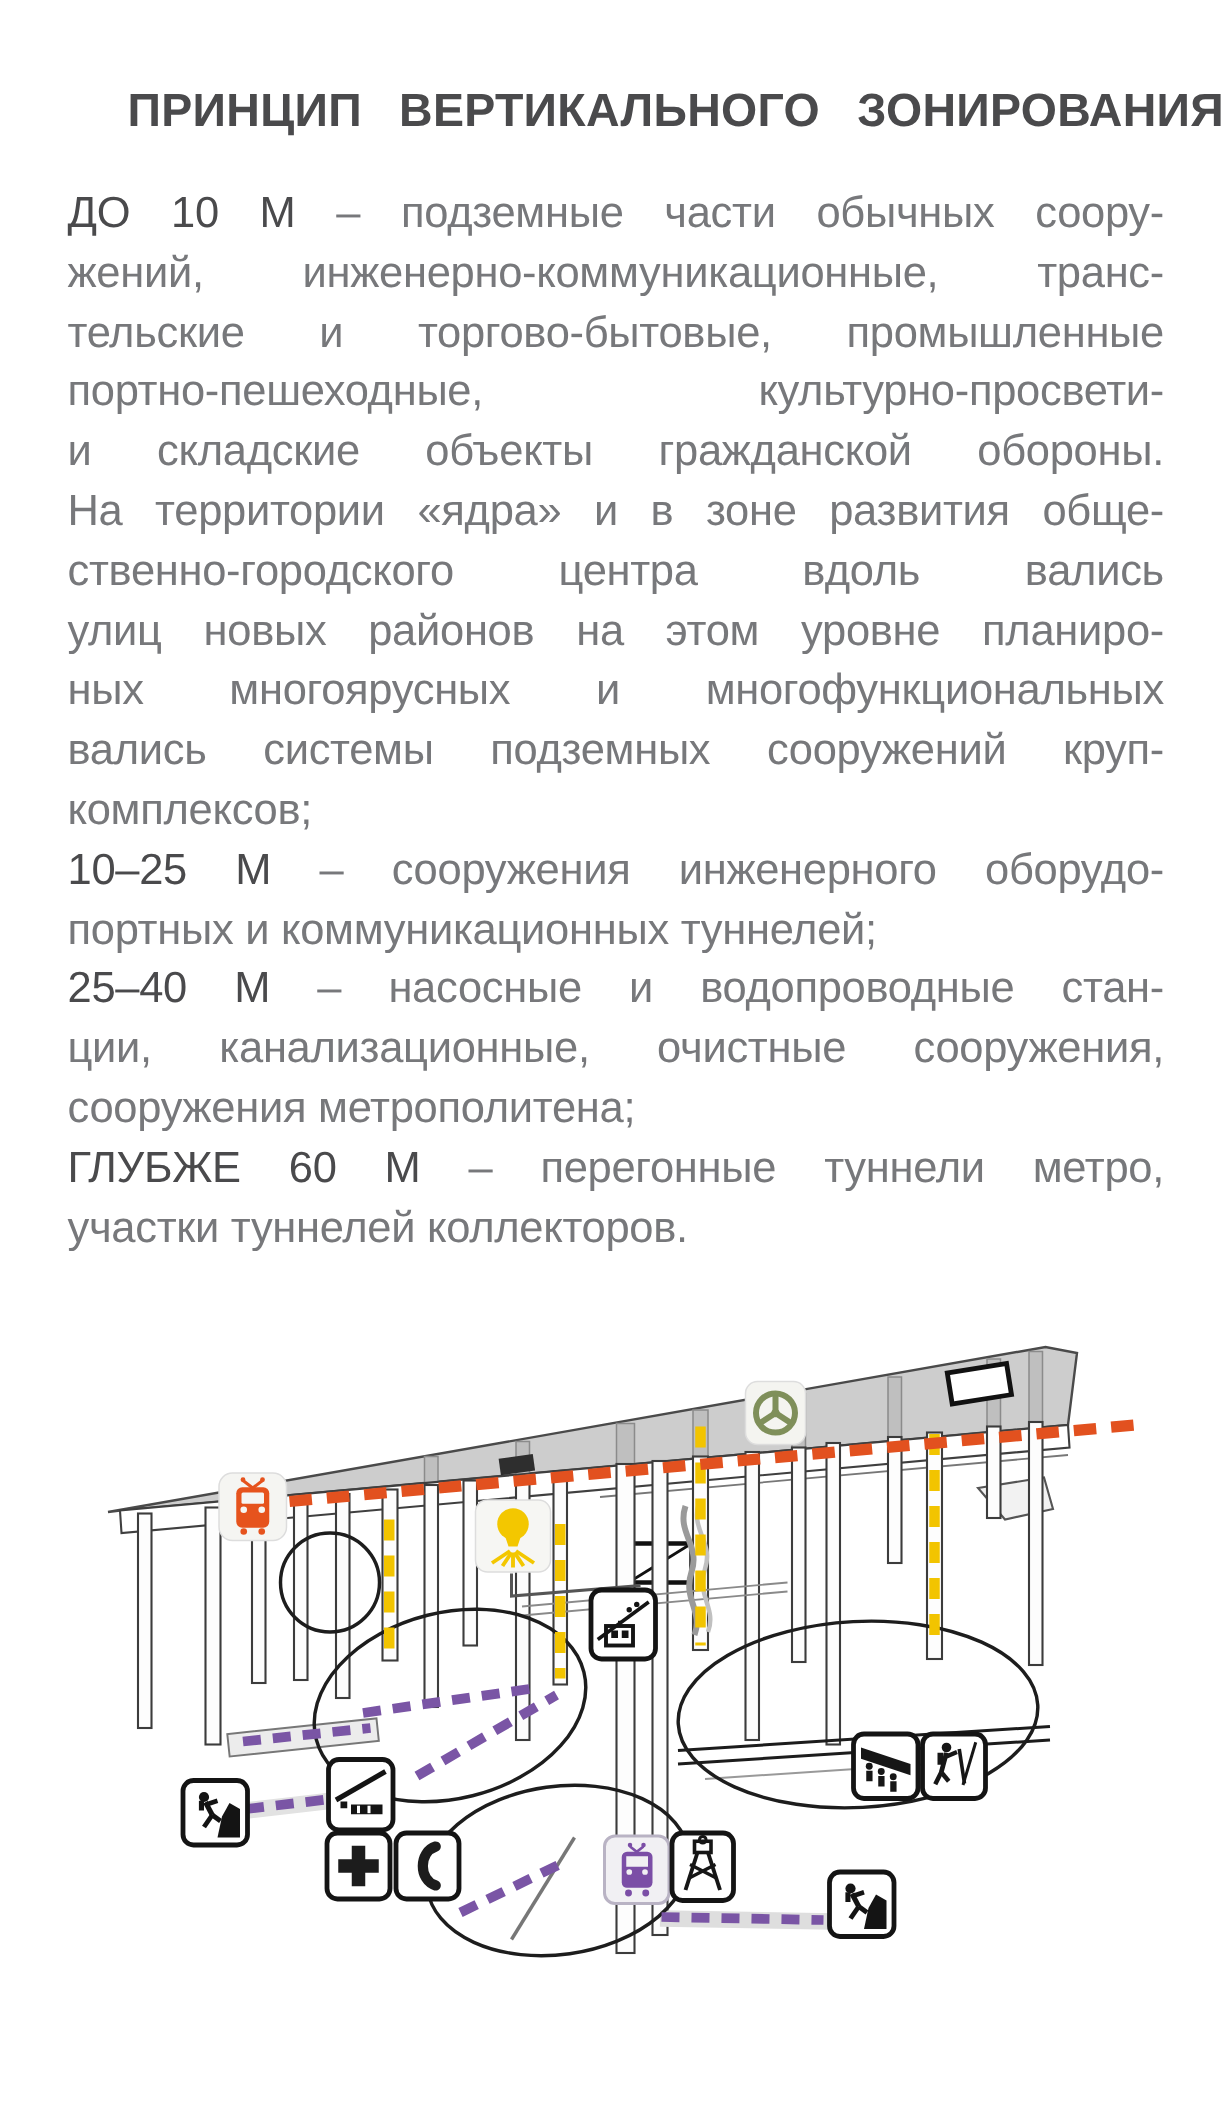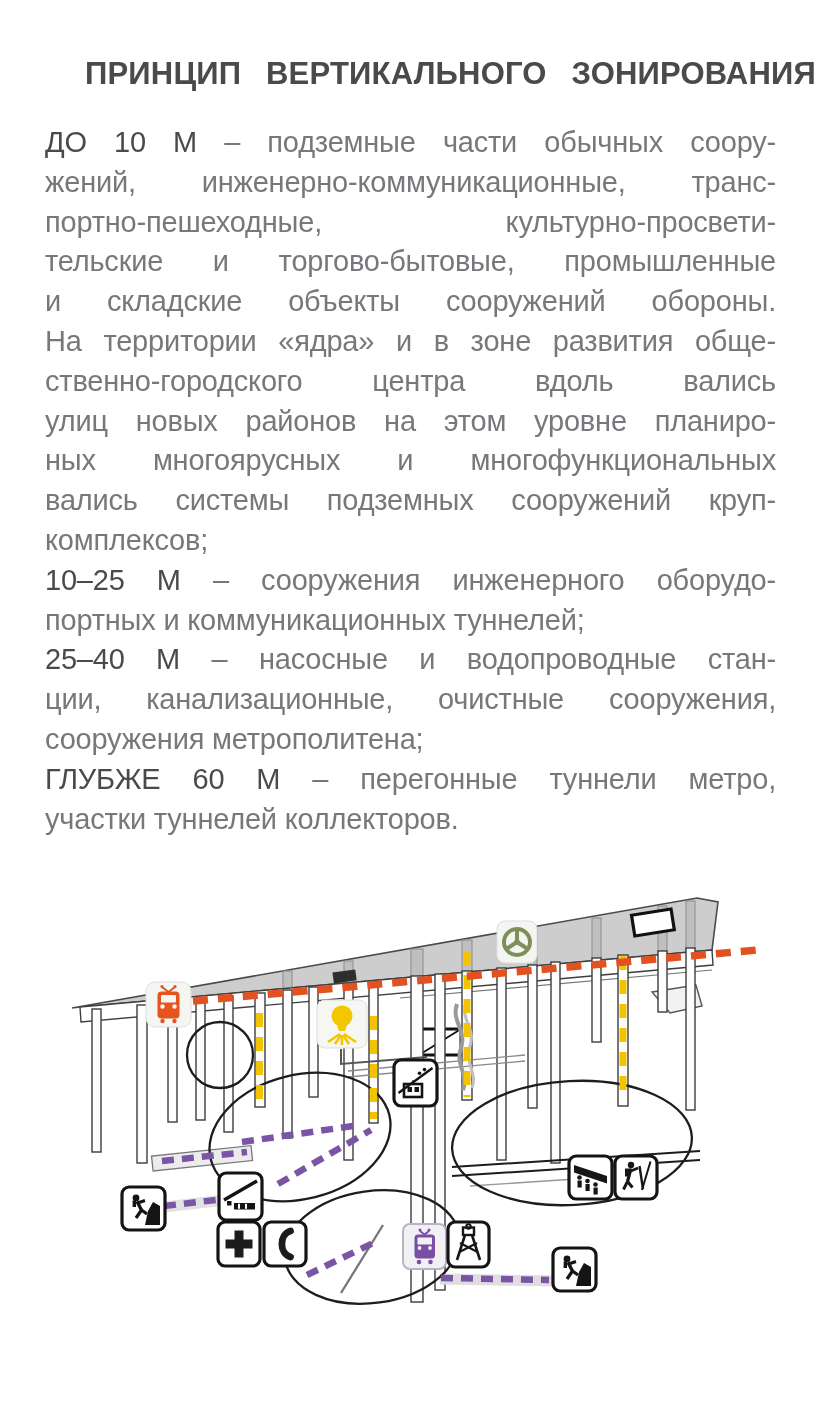--- a/index.html
+++ b/index.html
@@ -20,23 +20,23 @@
   .frame{fill:#ffffff;stroke:#141414;stroke-width:3.2;}
   .softframe{stroke:#dddddd;stroke-width:1;}
 </style>
 </head>
 <body>
 
 <div class="heading">ПРИНЦИП ВЕРТИКАЛЬНОГО ЗОНИРОВАНИЯ</div>
 <div class="bodytext" id="bodytext">
     <div class="line"><b class="lead">ДО 10 М</b> <span>– подземные части обычных соору-</span></div>
     <div class="line"><span>жений, инженерно-коммуникационные, транс-</span></div>
+    <div class="line"><span>тельские и торгово-бытовые, промышленные</span></div>
     <div class="line"><span>портно-пешеходные, культурно-просвети-</span></div>
-    <div class="line"><span>тельские и торгово-бытовые, промышленные</span></div>
-    <div class="line"><span>и складские объекты сооружений обороны.</span></div>
+    <div class="line"><span>и складские объекты гражданской обороны.</span></div>
     <div class="line"><span>На территории «ядра» и в зоне развития обще-</span></div>
     <div class="line"><span>ственно-городского центра вдоль вались</span></div>
     <div class="line"><span>улиц новых районов на этом уровне планиро-</span></div>
     <div class="line"><span>ных многоярусных и многофункциональных</span></div>
     <div class="line"><span>вались системы подземных сооружений круп-</span></div>
     <div class="line pl"><span>комплексов;</span></div>
     <div class="line"><b class="lead">10–25 М</b> <span>– сооружения инженерного оборудо-</span></div>
     <div class="line pl"><span>портных и коммуникационных туннелей;</span></div>
     <div class="line"><b class="lead">25–40 М</b> <span>– насосные и водопроводные стан-</span></div>
     <div class="line"><span>ции, канализационные, очистные сооружения,</span></div>

